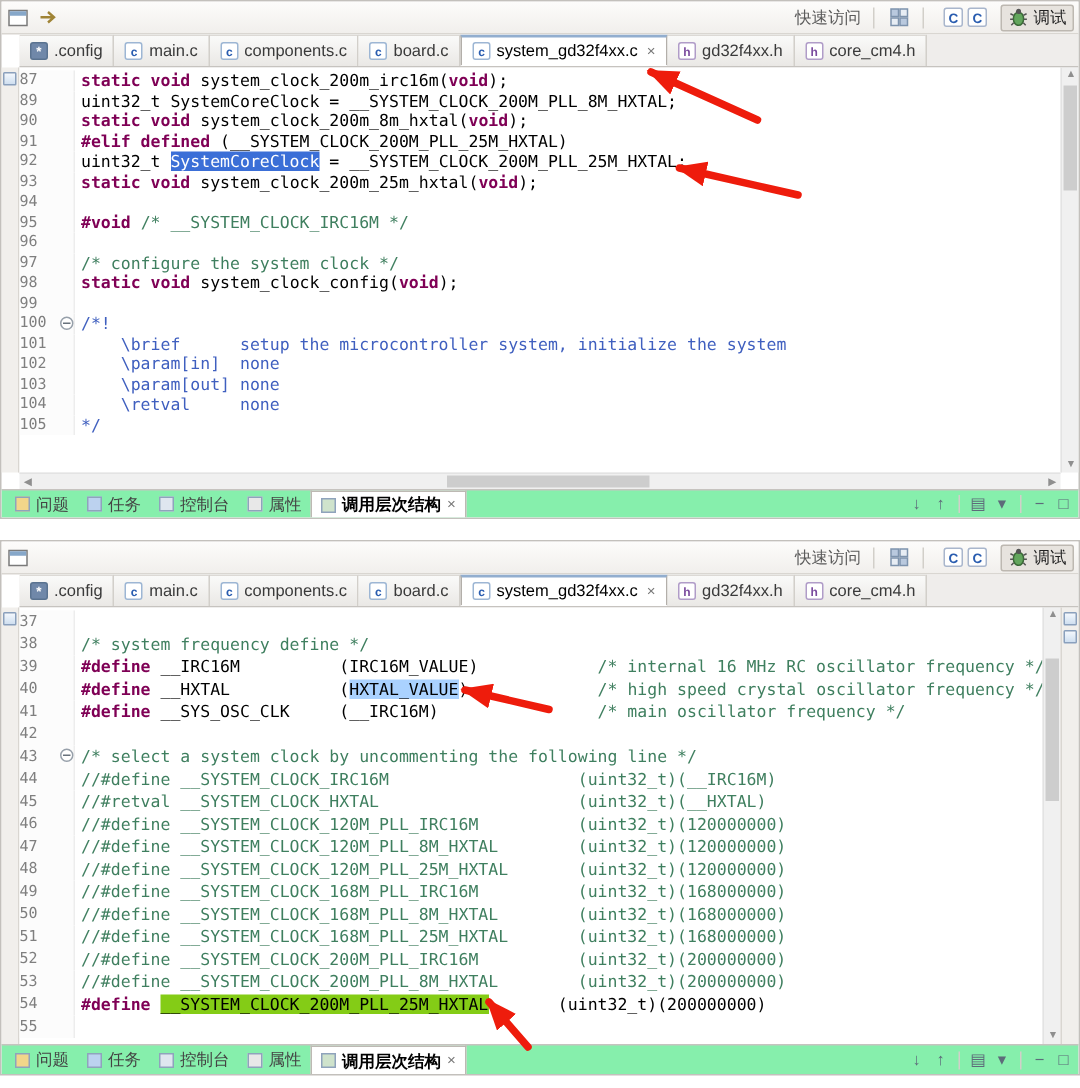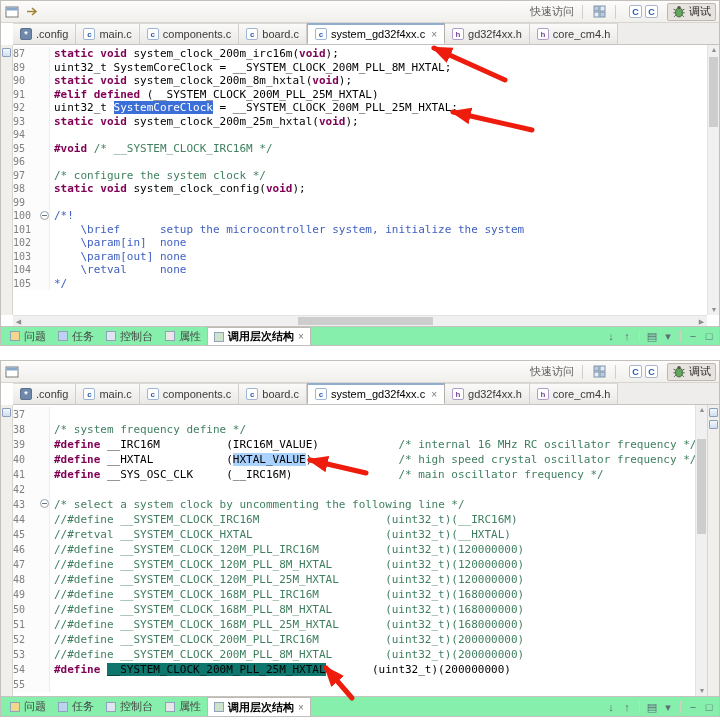--- a/index.html
+++ b/index.html
@@ -57,21 +57,21 @@
   .foldbar{width:11px;flex:0 0 auto;background:#fcfcfc;border-right:1px solid #ededed;position:relative}
   .fold-marker{display:block;width:9px;height:9px;margin:2px auto 0;border:1px solid #97a0aa;border-radius:50%;
         background-color:#fff;background-image:linear-gradient(#68727c,#68727c);
         background-size:5px 1px;background-position:center;background-repeat:no-repeat}
   .code-text{padding-left:4px;color:#000}
   .tok-k{color:#7f0055;font-weight:bold}
   .tok-c{color:#3f7f5f}
   .tok-d{color:#3f5fbf}
   .tok-sel{background:#3b6fd7;color:#fff}
   .tok-hl{background:#aad2ff}
-  .tok-occ{background:#0f766e}
+  .tok-occ{background:#84cc16}
   .tok-u{text-decoration-style:wavy;text-decoration-color:#9a9a9a}
 
   
   .vscroll{position:absolute;top:44px;width:12px;background:#f0f0f0;border-left:1px solid #e3e3e3}
   #shot-top .vscroll{right:0;bottom:30px}
   #shot-bottom .vscroll{right:12px;bottom:20px}
   .vthumb{position:absolute;left:1px;right:1px;background:#cdcdcd}
   .sarrow{position:absolute;left:0;width:12px;text-align:center;font-size:7px;color:#8f8f8f;line-height:10px}
   .sarrow.up{top:0}.sarrow.down{bottom:0}
   .hscroll{position:absolute;left:12px;right:12px;bottom:19px;height:11px;background:#f0f0f0;border-top:1px solid #e3e3e3}

